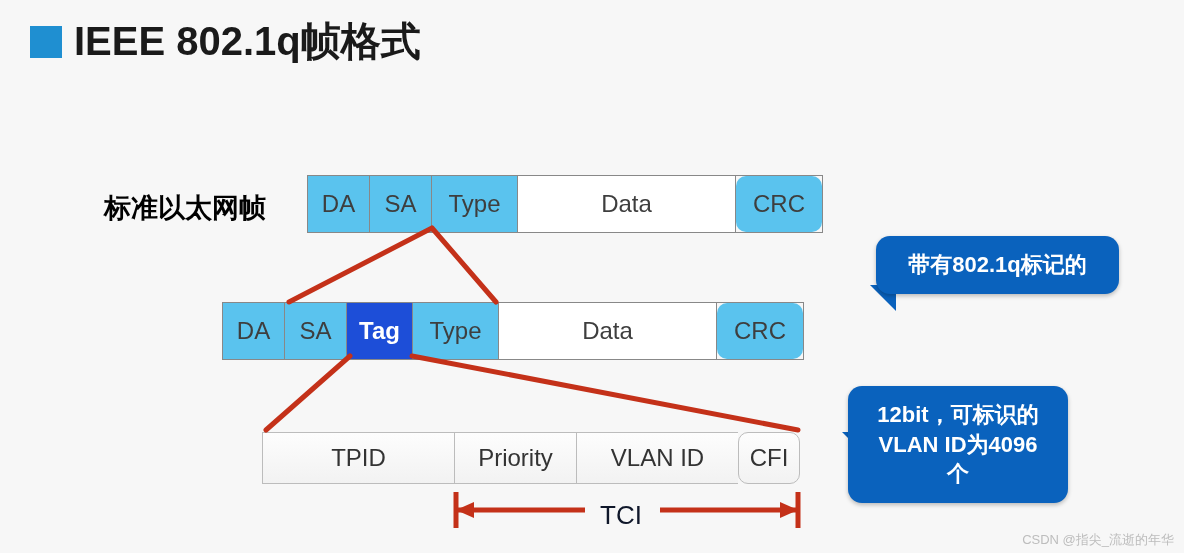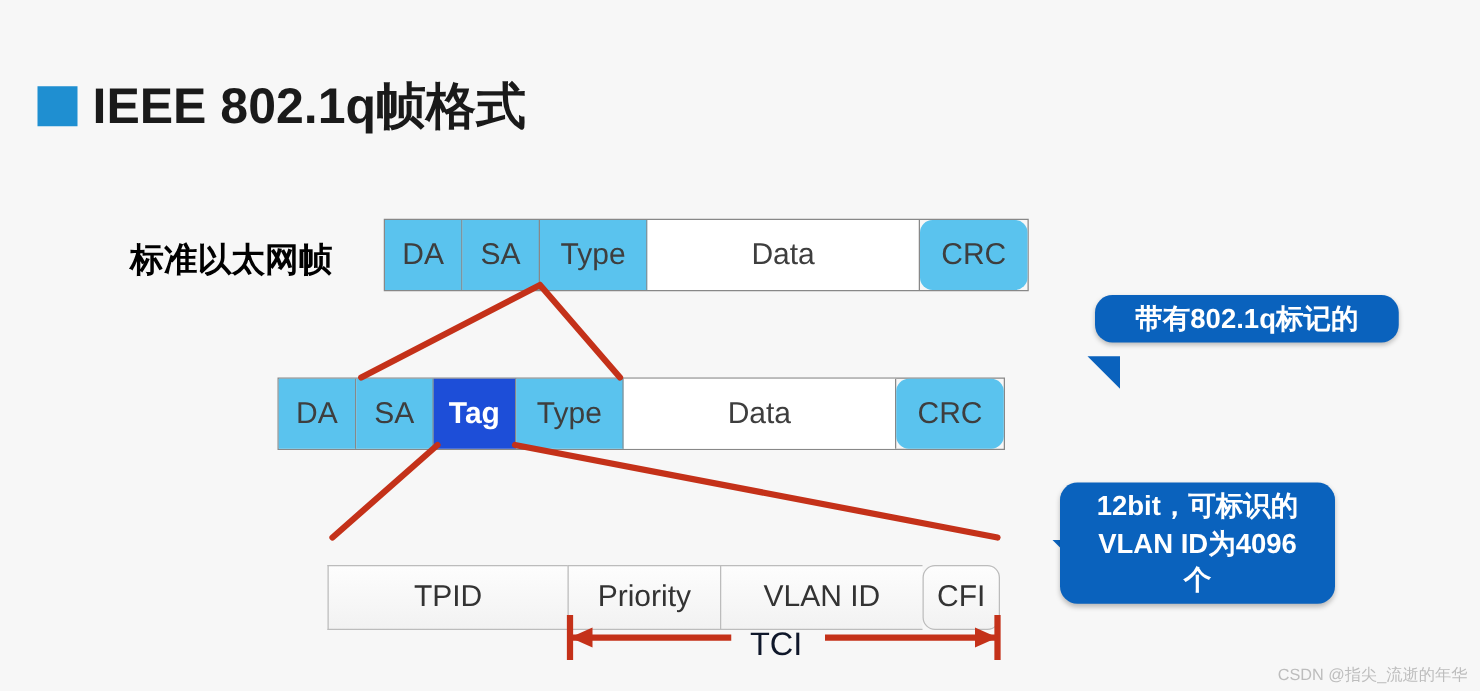--- a/index.html
+++ b/index.html
@@ -8,21 +8,20 @@
     height: 553px;
     background: #f7f7f7;
     font-family: "Microsoft YaHei", Arial, sans-serif;
     position: relative;
     overflow: hidden;
   }
   .title-row {
     display: flex;
     align-items: center;
     padding: 14px 0 0 30px;
-    margin-top: 43px;
   }
   .bullet {
     width: 32px;
     height: 32px;
     background: #1f8fd1;
     margin-right: 12px;
   }
   .title {
     font-size: 40px;
     font-weight: 700;
@@ -60,41 +59,41 @@
 
   .row2 {
     position: absolute;
     top: 302px;
     left: 222px;
     display: flex;
     border: 1px solid #888;
   }
   .row3 {
     position: absolute;
-    top: 452px;
+    top: 432px;
     left: 262px;
     display: flex;
     justify-content: space-between;
   }
   .row3 .cell {
     height: 52px;
     background: linear-gradient(#fdfdfd,#f2f2f2);
     border: 1px solid #bcbcbc;
     border-right: none;
     font-size: 24px;
     color: #333;
   }
   .row3 .cell:last-child { border-right: 1px solid #bcbcbc; }
 
   .callout {
     position: absolute;
     background: #0a62bd;
     color: #fff;
     border-radius: 14px;
-    padding: 4px 20px;
+    padding: 14px 20px;
     font-size: 22px;
     font-weight: 600;
     text-align: center;
     line-height: 1.35;
     box-shadow: 0 2px 4px rgba(0,0,0,0.25);
   }
   .callout1 { top: 236px; left: 876px; width: 243px; }
   .callout2 { top: 386px; left: 848px; width: 220px; }
   .tail {
     position: absolute;

